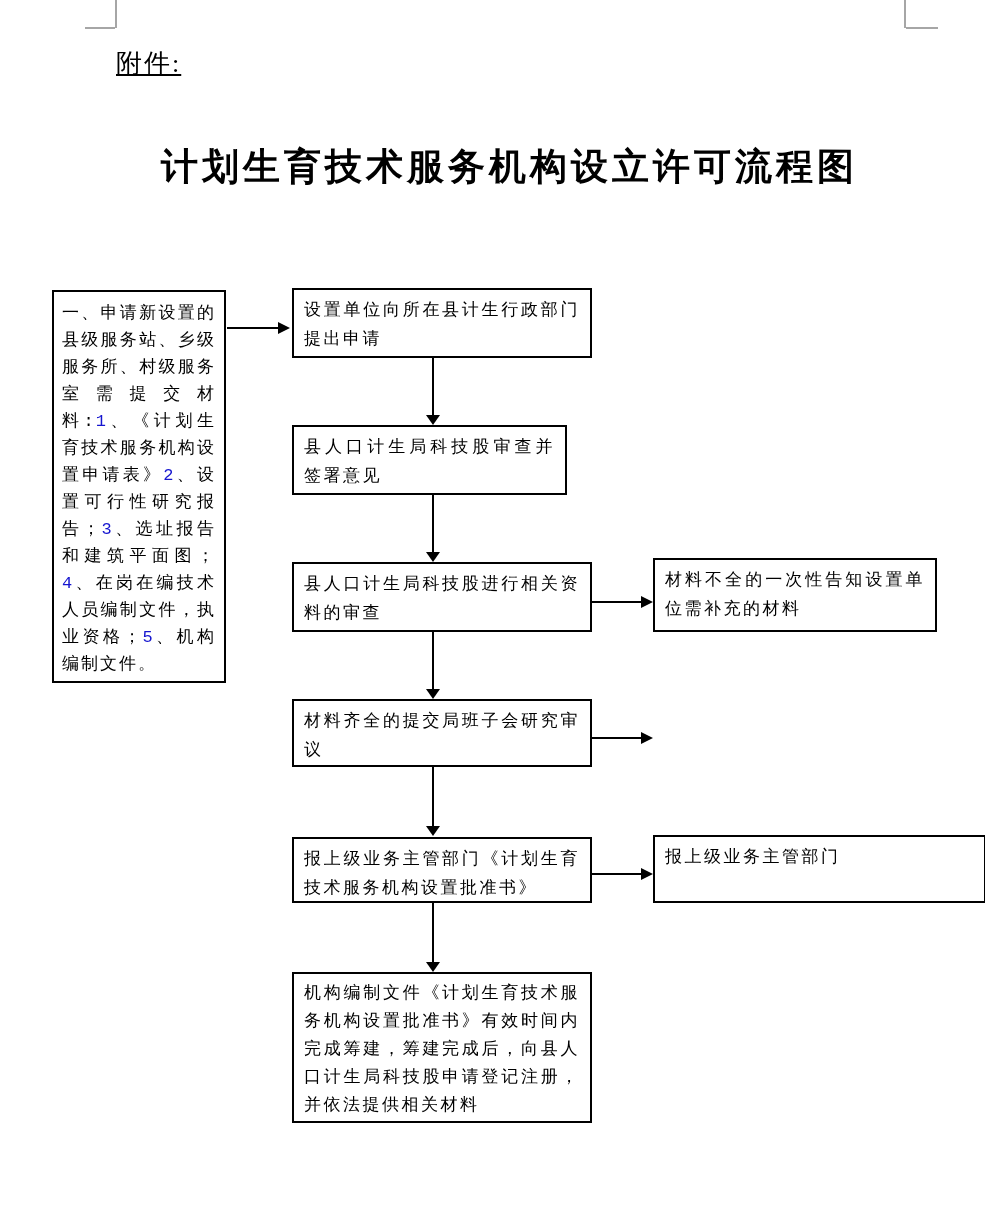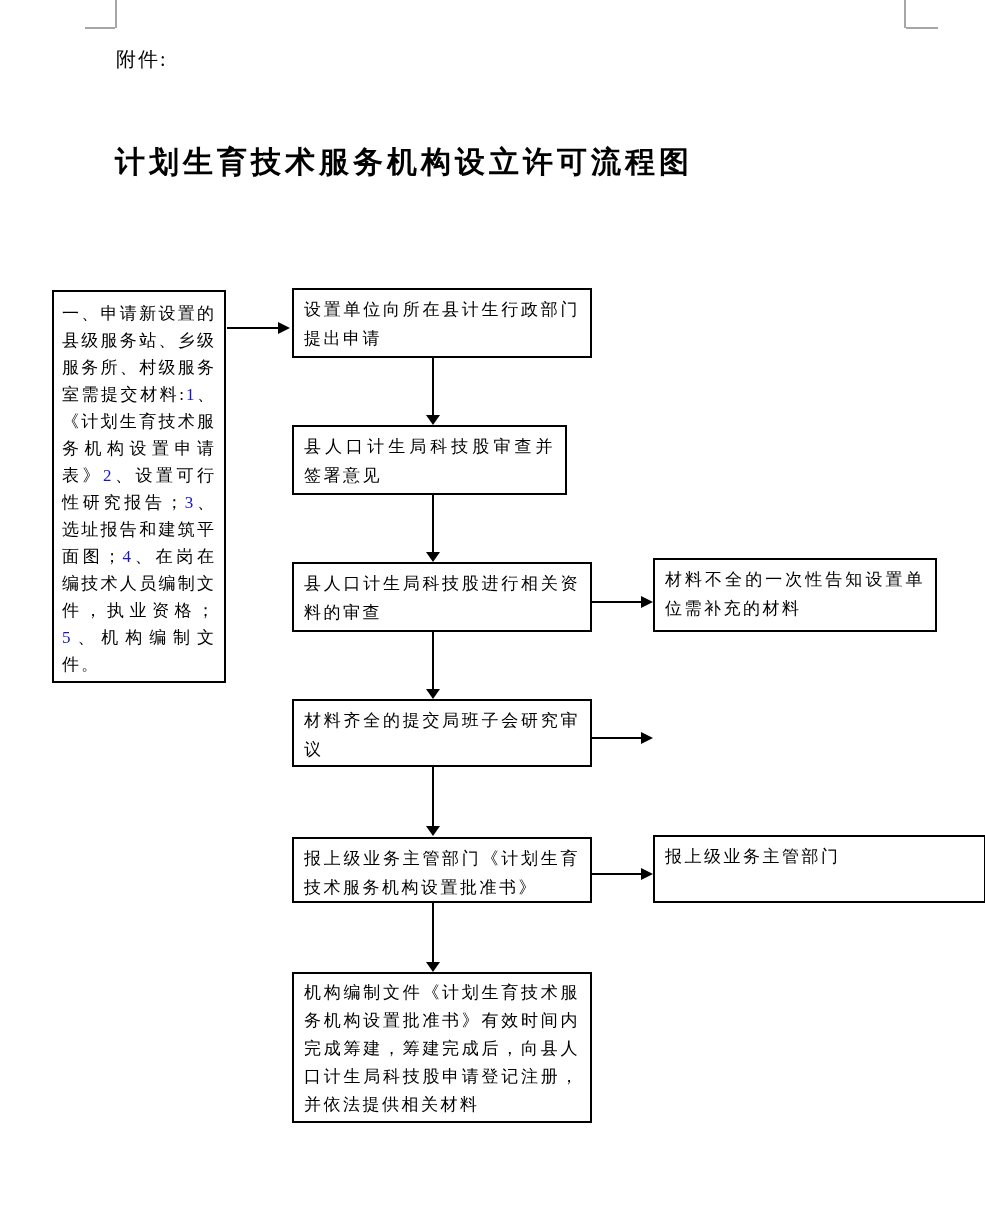--- a/index.html
+++ b/index.html
@@ -7,26 +7,26 @@
     position:relative;
     width:985px;height:1205px;
     background:#ffffff;
     font-family:"Liberation Serif","DejaVu Serif",serif;
     color:#000;
     overflow:hidden;
   }
   .cropmark{position:absolute;background:#a6a6a6;}
   .attachment{
     position:absolute;left:116px;top:46px;
-    font-size:20px;letter-spacing:2px;
+    font-size:26px;letter-spacing:2px;text-decoration:underline;
   }
   .doc-title{
     position:absolute;left:115px;top:142px;width:789px;
-    text-align:left;font-weight:bold;
-    font-size:30px;letter-spacing:4px;white-space:nowrap;
+    text-align:center;font-weight:bold;
+    font-size:37px;letter-spacing:4px;white-space:nowrap;
   }
   .fbox{
     position:absolute;box-sizing:border-box;
     border:2px solid #000;background:#fff;
     font-size:17px;line-height:29px;
     padding:5px 10px;
     text-align:justify;text-justify:inter-character;
     letter-spacing:2.5px;
   }
   .fbox.note{
@@ -53,21 +53,21 @@
 <div class="page">
 
   <div class="cropmark" style="left:115px;top:0;width:2px;height:28px;"></div>
   <div class="cropmark" style="left:85px;top:27px;width:30px;height:2px;"></div>
   <div class="cropmark" style="left:904px;top:0;width:2px;height:28px;"></div>
   <div class="cropmark" style="left:906px;top:27px;width:32px;height:2px;"></div>
 
   <div class="attachment">附件:</div>
   <div class="doc-title">计划生育技术服务机构设立许可流程图</div>
 
-  <div class="fbox note" style="left:52px;top:290px;width:174px;height:393px;">
+  <div class="fbox note" style="left:52px;top:290px;width:174px;height:393px;font-family:Liberation Mono, monospace;">
     <span><span>一、申请新设置的县级服务站、乡级服务所、村级服务室需提交材料:</span><span style="color: rgb(21, 21, 207);">1</span><span>、《计划生育技术服务机构设置申请表》</span><span style="color: rgb(21, 21, 207);">2</span><span>、设置可行性研究报告；</span><span style="color: rgb(21, 21, 207);">3</span><span>、选址报告和建筑平面图；</span><span style="color: rgb(21, 21, 207);">4</span><span>、在岗在编技术人员编制文件，执业资格；</span><span style="color: rgb(21, 21, 207);">5</span><span>、机构编制文件。</span></span>
   </div>
 
   <div class="fbox" style="left:292px;top:288px;width:300px;height:70px;">
     <span>设置单位向所在县计生行政部门提出申请</span>
   </div>
 
   <div class="fbox" style="left:292px;top:425px;width:275px;height:70px;">
     <span>县人口计生局科技股审查并签署意见</span>
   </div>

